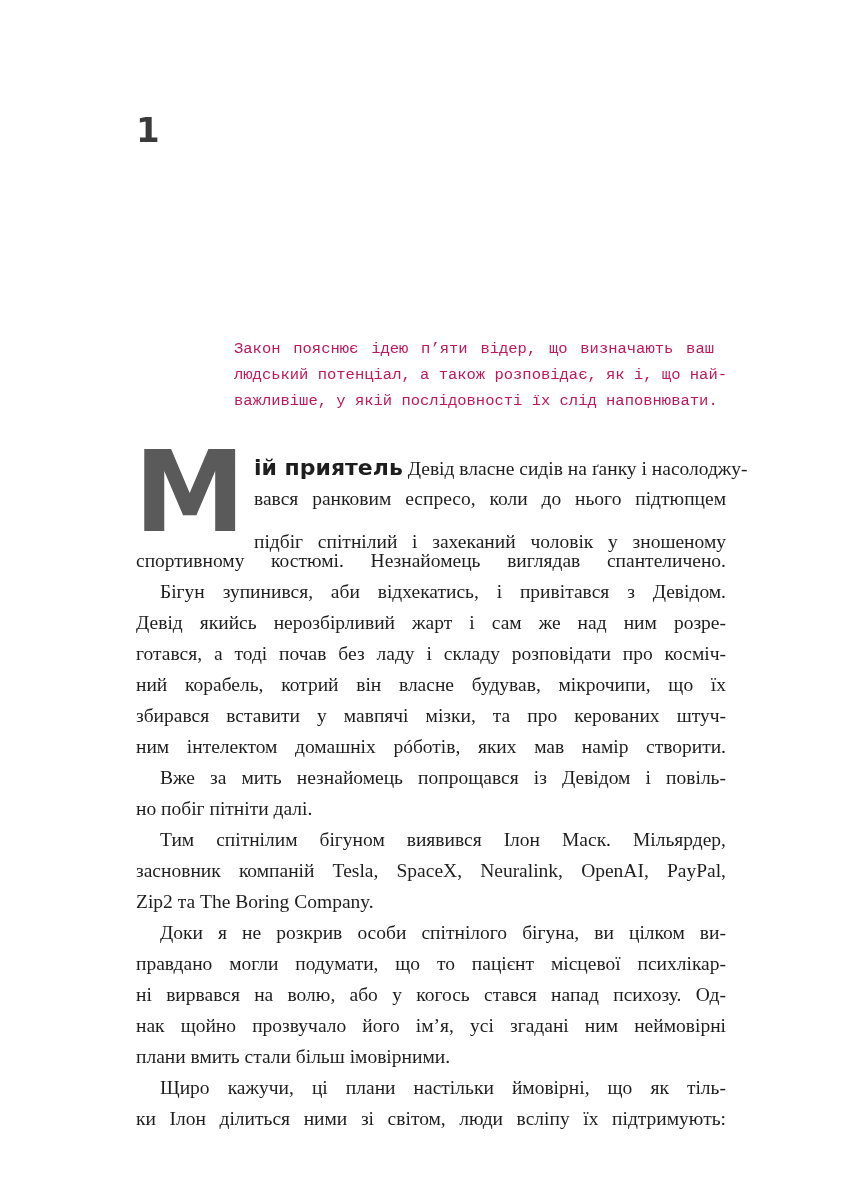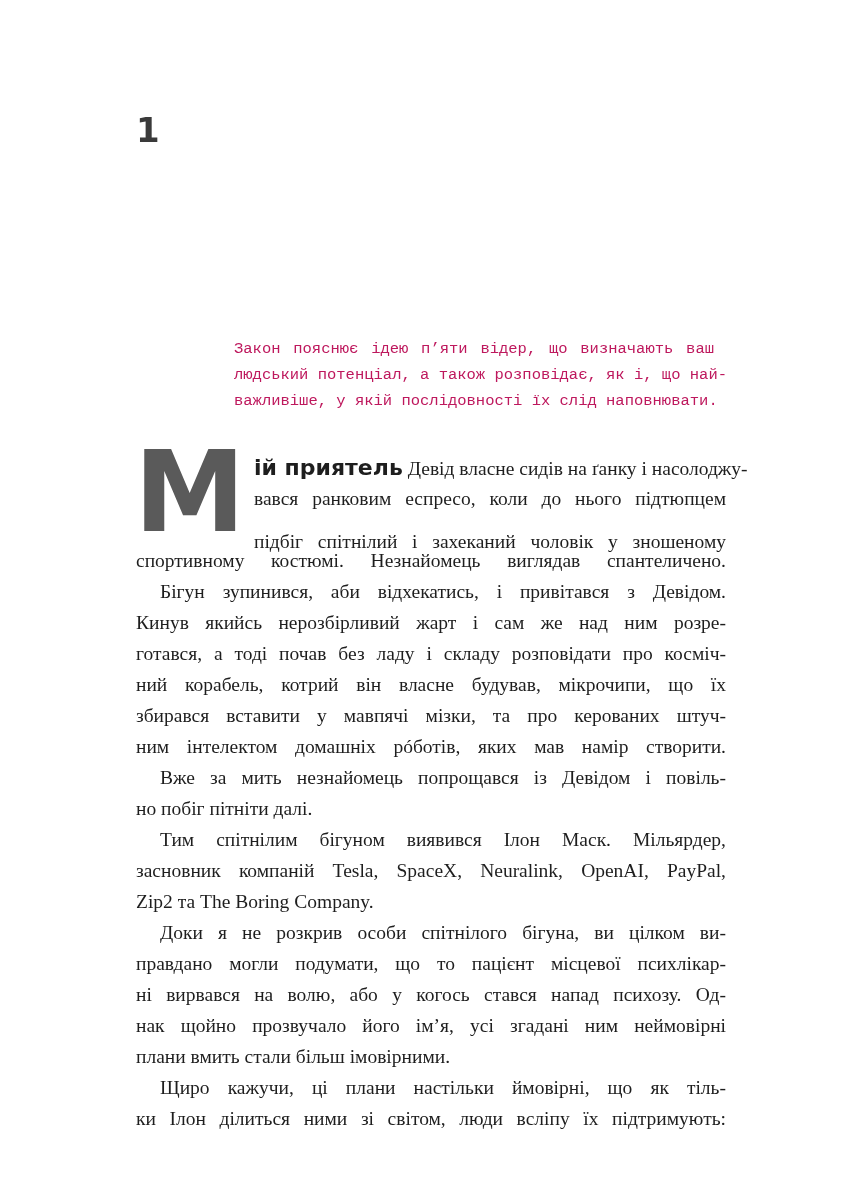--- a/index.html
+++ b/index.html
@@ -69,21 +69,21 @@
   <div class="body-text">
 
     <div class="line" style="left:254px; top:453px; width:472px;">
       <span class="lead-in">ій приятель</span><span> Девід власне сидів на ґанку і насолоджу-</span>
     </div>
     <div class="line" style="left:254px; top:484px; width:472px;">вався ранковим еспресо, коли до нього підтюпцем</div>
     <div class="line" style="left:254px; top:515px; width:472px;margin-top:12px;">підбіг спітнілий і захеканий чоловік у зношеному</div>
     <div class="line last" style="left:136px; top:546px; width:590px; text-align-last:justify;">спортивному костюмі. Незнайомець виглядав спантеличено.</div>
 
     <div class="line" style="left:160px; top:577px; width:566px;">Бігун зупинився, аби відхекатись, і привітався з Девідом.</div>
-    <div class="line" style="left:136px; top:608px; width:590px;">Кинув якийсь нерозбірливий жарт і сам же над ним розре-</div>
+    <div class="line" style="left:136px; top:608px; width:590px;">Девід якийсь нерозбірливий жарт і сам же над ним розре-</div>
     <div class="line" style="left:136px; top:639px; width:590px;">готався, а тоді почав без ладу і складу розповідати про косміч-</div>
     <div class="line" style="left:136px; top:670px; width:590px;">ний корабель, котрий він власне будував, мікрочипи, що їх</div>
     <div class="line" style="left:136px; top:701px; width:590px;">збирався вставити у мавпячі мізки, та про керованих штуч-</div>
     <div class="line" style="left:136px; top:732px; width:590px;">ним інтелектом домашніх рóботів, яких мав намір створити.</div>
 
     <div class="line" style="left:160px; top:763px; width:566px;">Вже за мить незнайомець попрощався із Девідом і повіль-</div>
     <div class="line last" style="left:136px; top:794px; width:590px;">но побіг пітніти далі.</div>
 
     <div class="line" style="left:160px; top:825px; width:566px;">Тим спітнілим бігуном виявився Ілон Маск. Мільярдер,</div>
     <div class="line" style="left:136px; top:856px; width:590px;">засновник компаній Tesla, SpaceX, Neuralink, OpenAI, PayPal,</div>

